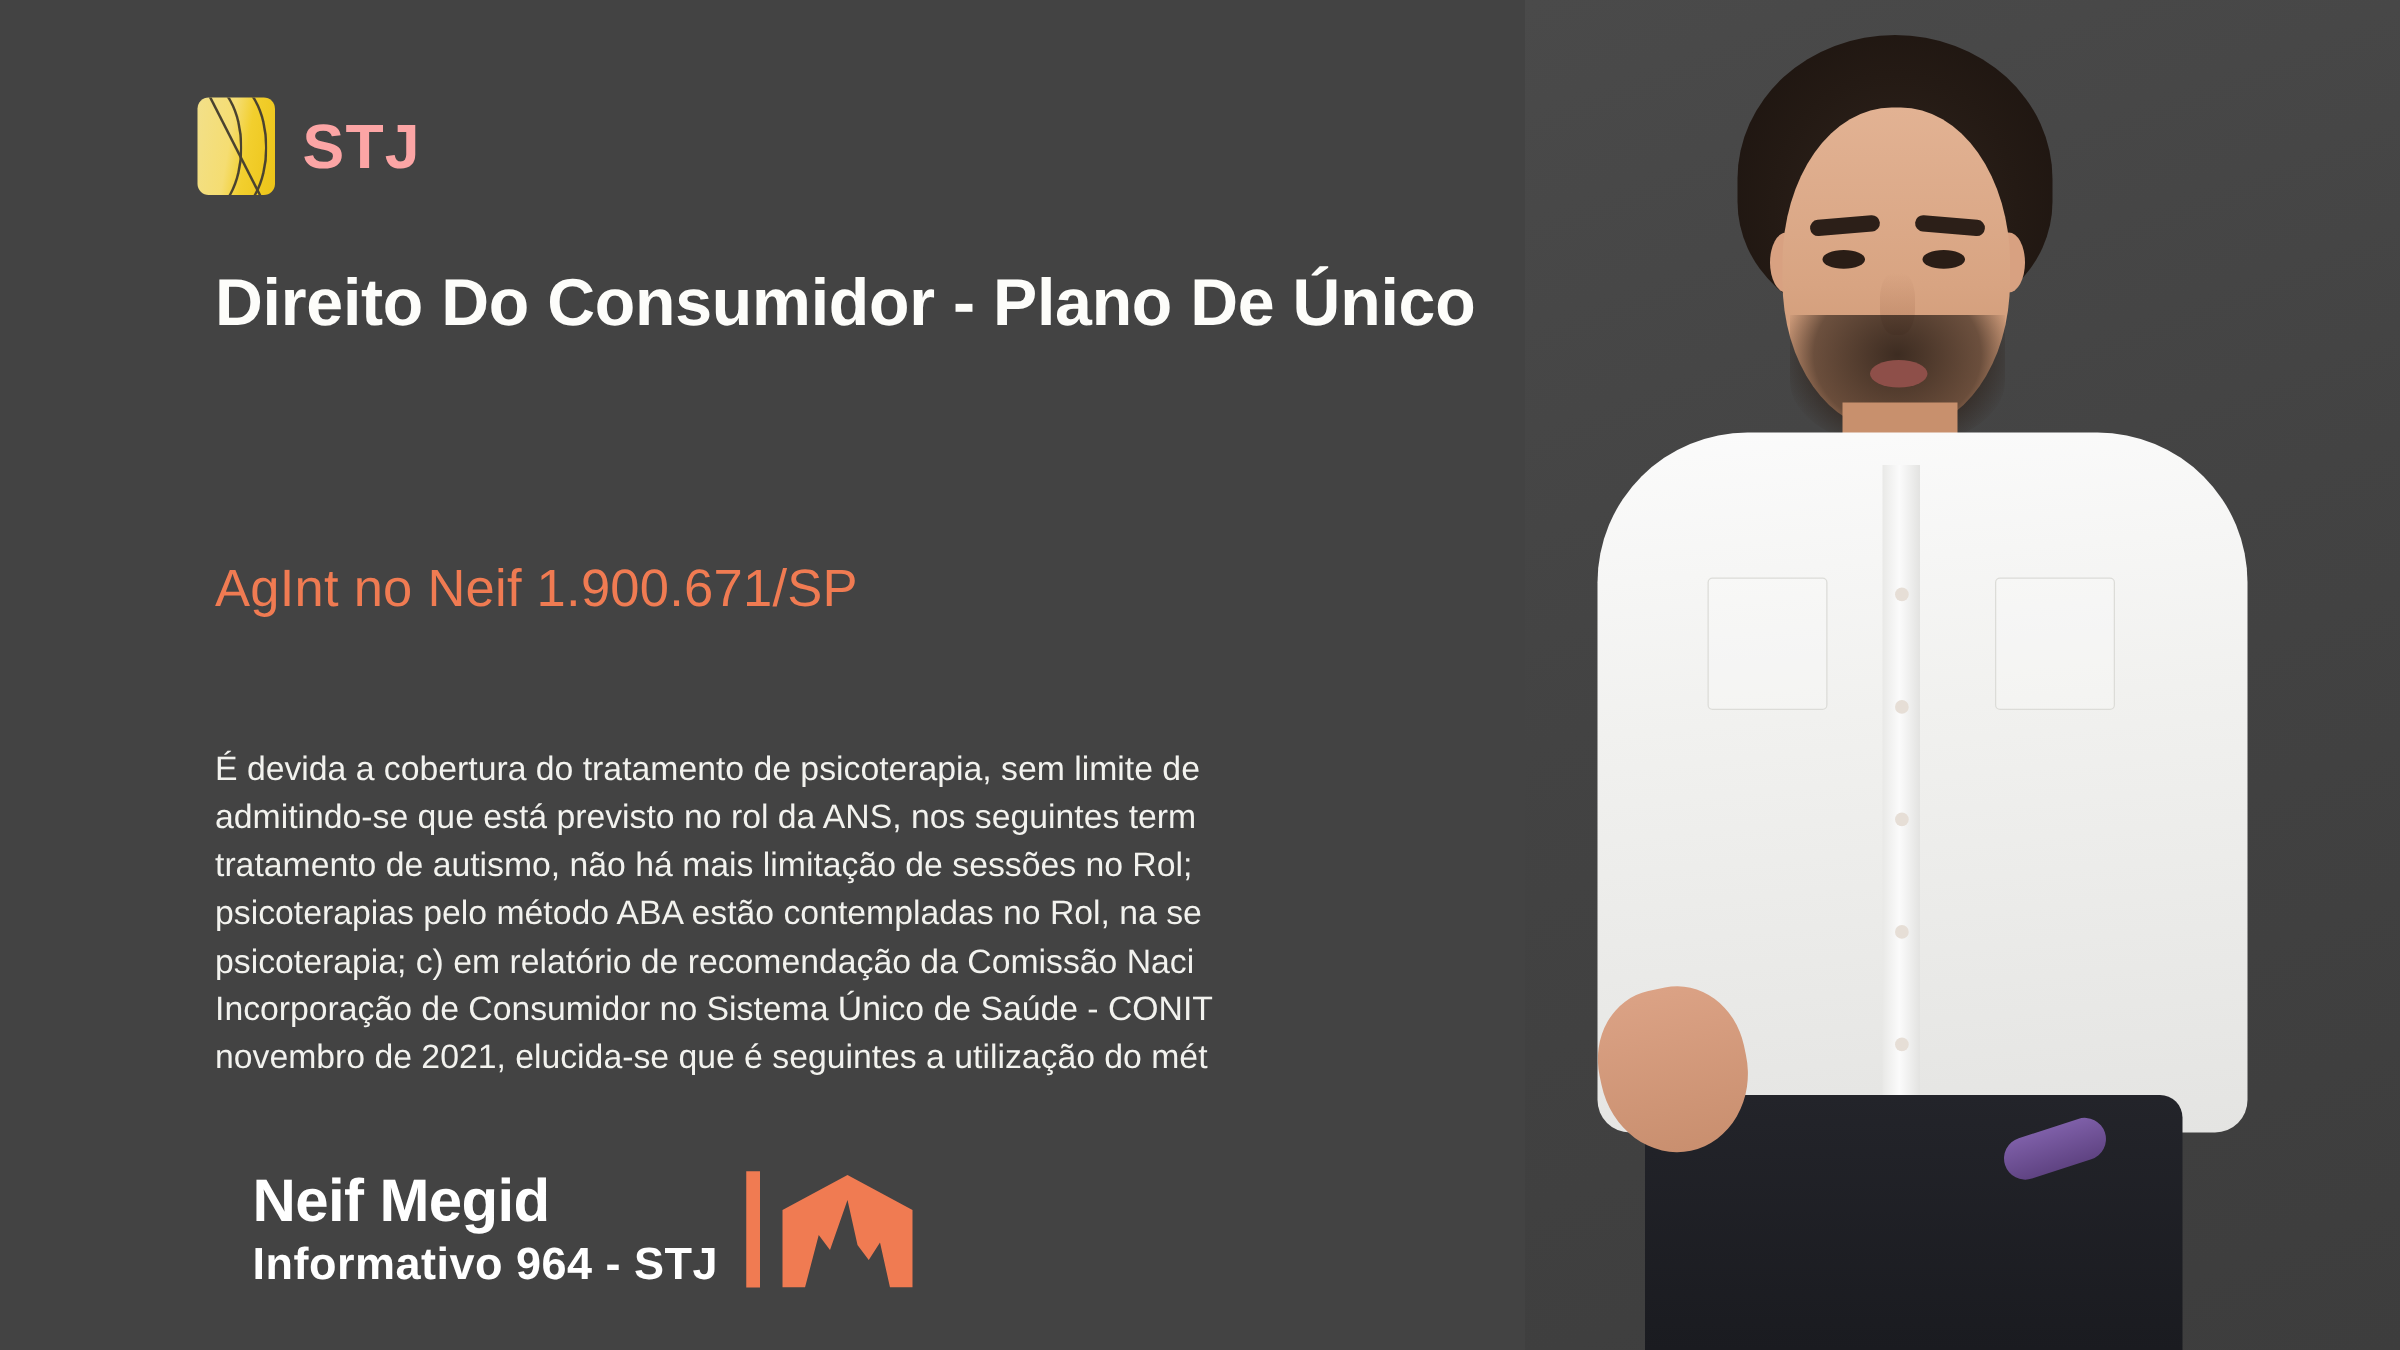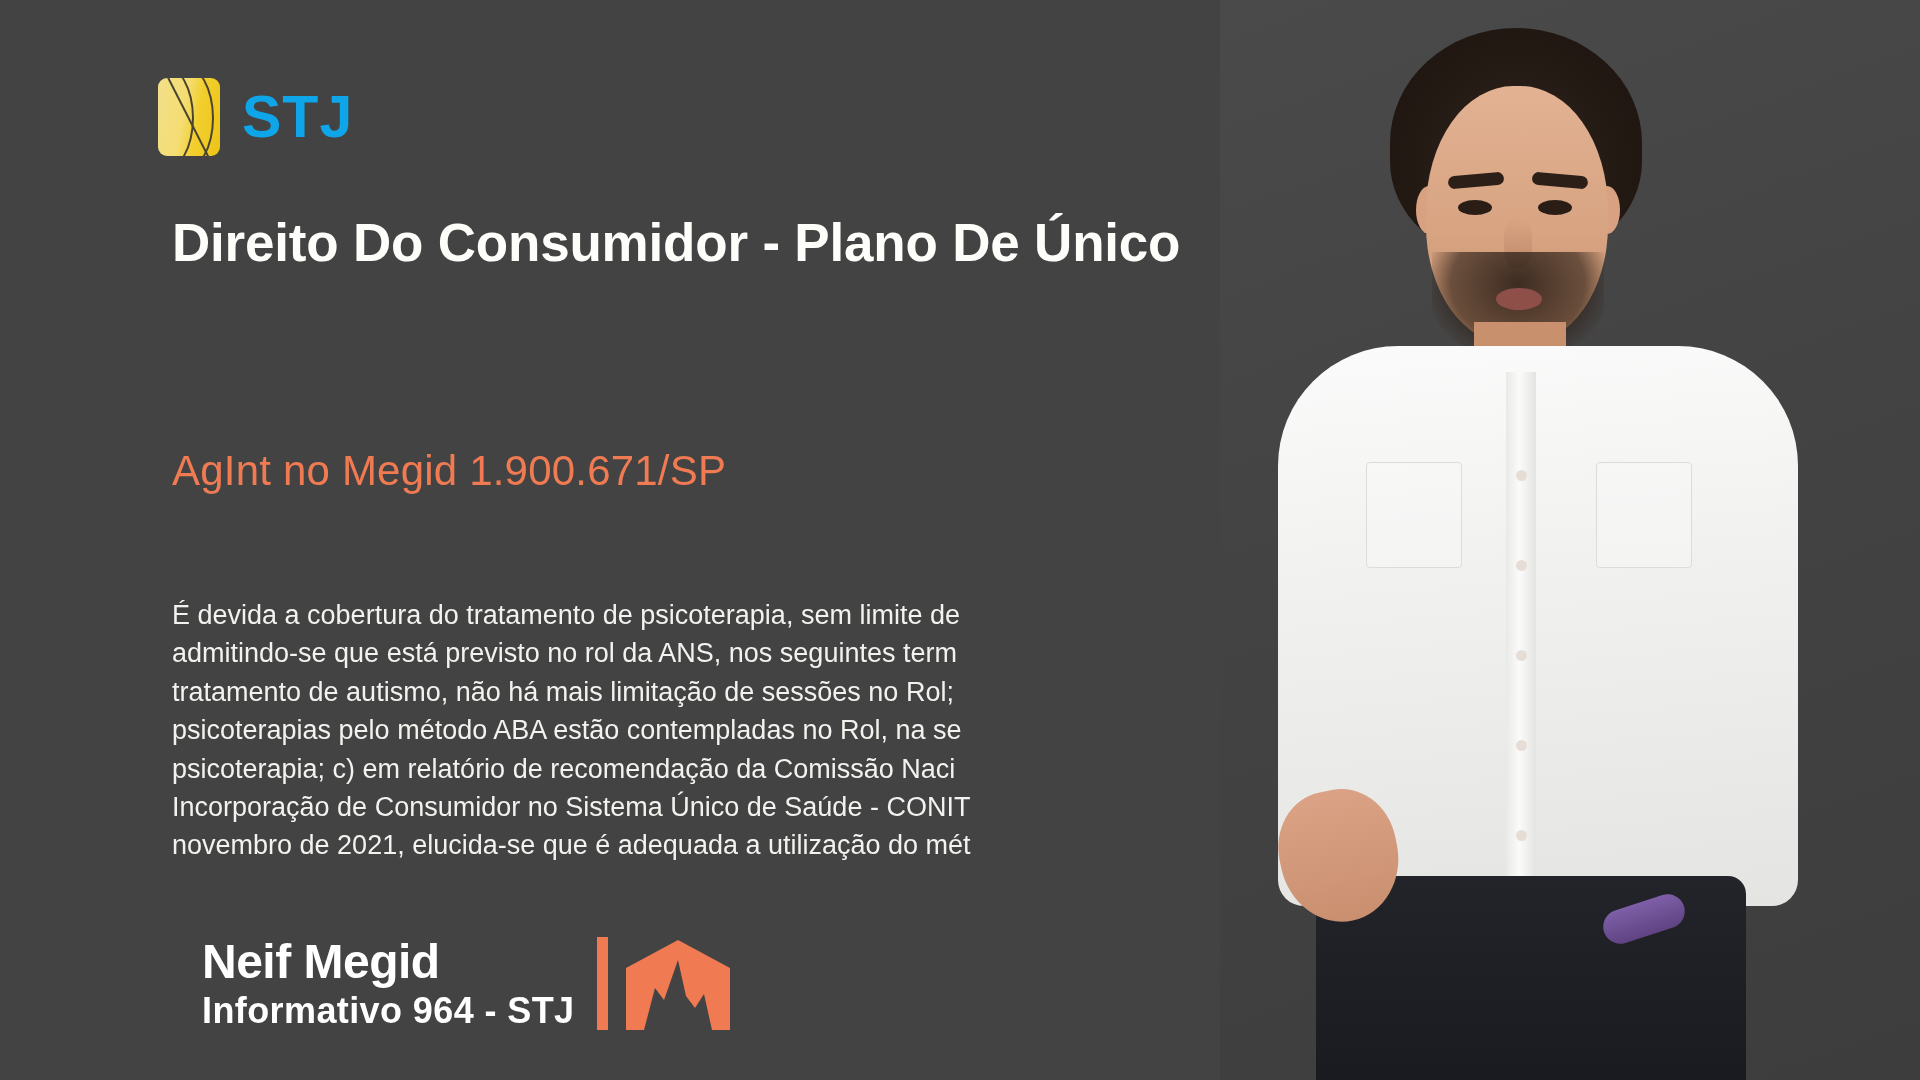--- a/index.html
+++ b/index.html
@@ -37,22 +37,22 @@
   #stj-mark .arcB {
     left:-6px; top:-14px; width:62px; height:108px;
     border:2.4px solid #4a4330; border-radius:50%;
     border-color:transparent #4a4330 transparent transparent;
   }
   #stj-mark .diag {
     left:4px; top:-10px; width:2.4px; height:120px;
     background:#4a4330; transform:rotate(-27deg); transform-origin:top left;
   }
   #stj-word {
-    font-size:59px; font-weight:bold; letter-spacing:1px;
-    color:#0ea5e9; line-height:1;
+    font-size:50px; font-weight:bold; letter-spacing:1px;
+    color:#fca5a5; line-height:1;
   }
 
   
   #deck-title {
     position:absolute;
     left:172px; top:212px; width:1130px;
     font-size:53px; font-weight:bold; line-height:1.16;
     color:#fdfdfa; letter-spacing:-0.2px;
   }
   #case-number {
@@ -213,31 +213,31 @@
     <div id="stj-mark">
       <span class="arcA"></span>
       <span class="arcB"></span>
       <span class="diag"></span>
     </div>
     <div id="stj-word">STJ</div>
   </div>
 
   <div id="deck-title">Direito Do Consumidor - Plano De Único</div>
 
-  <div id="case-number">AgInt no Megid 1.900.671/SP</div>
+  <div id="case-number">AgInt no Neif 1.900.671/SP</div>
 
   <div id="summary-clip">
     <div id="summary-text">
       <span class="ln">É devida a cobertura do tratamento de psicoterapia, sem limite de</span>
       <span class="ln">admitindo-se que está previsto no rol da ANS, nos seguintes term</span>
       <span class="ln">tratamento de autismo, não há mais limitação de sessões no Rol;</span>
       <span class="ln">psicoterapias pelo método ABA estão contempladas no Rol, na se</span>
       <span class="ln">psicoterapia; c) em relatório de recomendação da Comissão Naci</span>
       <span class="ln">Incorporação de Consumidor no Sistema Único de Saúde - CONIT</span>
-      <span class="ln">novembro de 2021, elucida-se que é adequada a utilização do mét</span>
+      <span class="ln">novembro de 2021, elucida-se que é seguintes a utilização do mét</span>
     </div>
   </div>
 
   <div id="footer-brand">
     <div id="brand-names">
       <span id="brand-primary">Neif Megid</span>
       <span id="brand-secondary">Informativo 964 - STJ</span>
     </div>
     <div id="brand-rule"></div>
     <svg id="brand-peak" viewBox="0 0 108 92">

